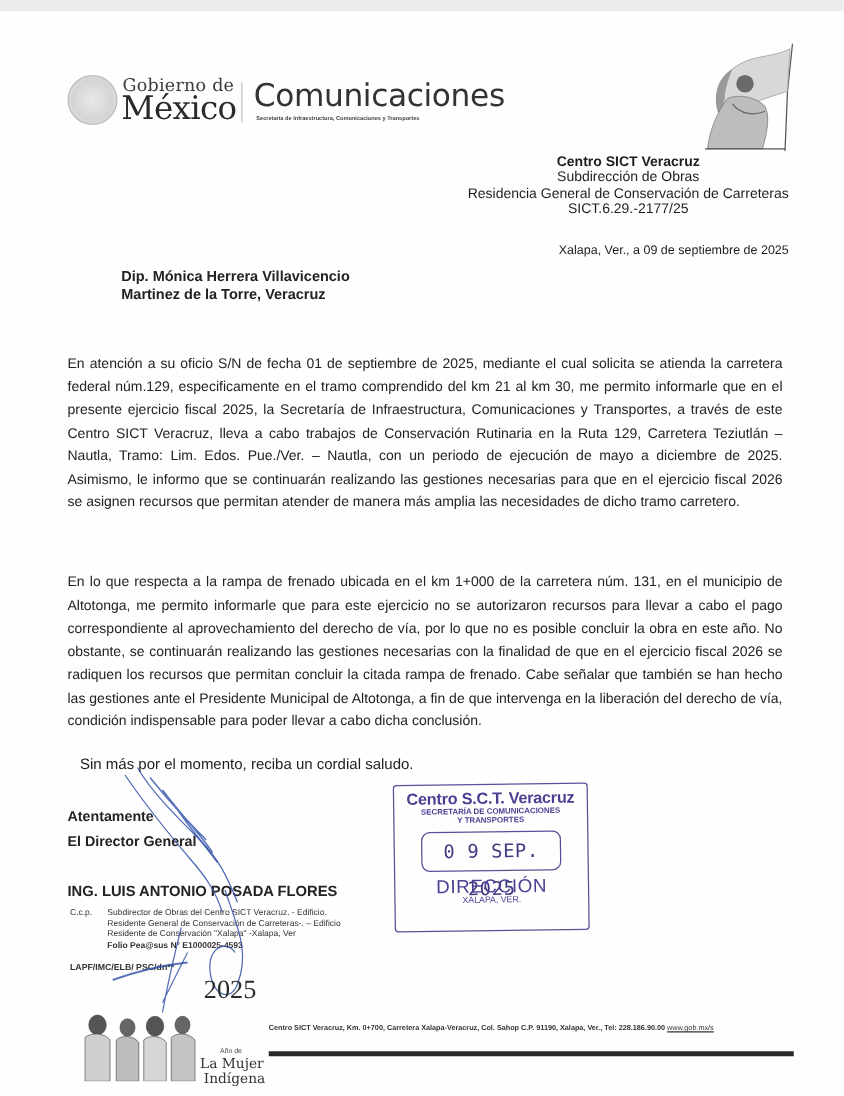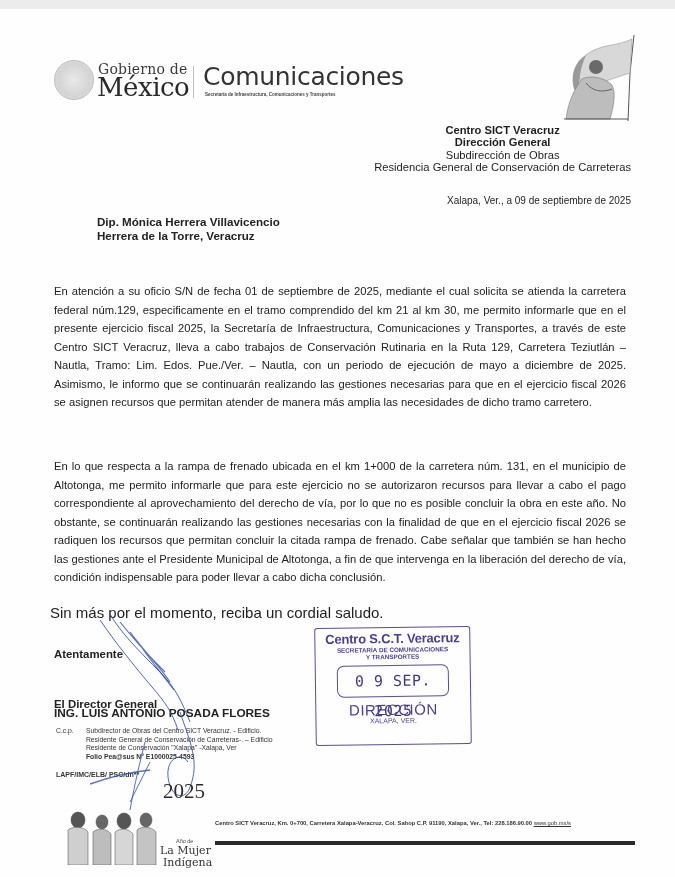--- a/index.html
+++ b/index.html
@@ -27,25 +27,25 @@
 
   .hdr-right { right: 44px; top: 124px; text-align: center; font-size: 11.2px; line-height: 12.3px; }
   .hdr-right .b { font-weight: bold; }
   .date { right: 44px; top: 195px; font-size: 10px; }
 
   .recipient { left: 54px; top: 215px; font-size: 11.6px; font-weight: bold; line-height: 13.5px; color: #222; margin-left: 43px; }
 
   .para { left: 54px; width: 572px; font-size: 11.2px; line-height: 18.5px; text-align: justify; color: #222; }
   .p1 { top: 282px; }
   .p2 { top: 457px; }
-  .closing { left: 50px; top: 604px; font-size: 15px; }
+  .closing { left: 64px; top: 604px; font-size: 12px; }
 
   .sig { left: 54px; font-size: 11.4px; font-weight: bold; color: #222; }
   .sig1 { top: 648px; }
-  .sig2 { top: 698px; }
+  .sig2 { top: 668px; }
   .sig3 { top: 706px; font-size: 11.8px; }
 
   .ccp { left: 56px; top: 727px; font-size: 6.8px; line-height: 8.6px; color: #333; }
   .ccp .lbl { display: inline-block; width: 28px; vertical-align: top; }
   .ccp .lines { display: inline-block; vertical-align: top; }
   .ccp .folio { font-weight: bold; }
   .initials { left: 56px; top: 771px; font-size: 7px; font-weight: bold; color: #333; }
 
   
   .stamp {
@@ -92,29 +92,29 @@
   <path d="M76 6 C60 14 46 10 30 22 C22 28 20 40 26 52 L30 60 C40 50 56 46 74 40 Z" fill="#d8d8d8" stroke="#999" stroke-width="0.6"></path>
   <path d="M30 22 C20 28 14 40 18 56 L24 62 C22 48 24 36 30 22 Z" fill="#9a9a9a"></path>
   <circle cx="40" cy="34" r="7" fill="#6a6a6a"></circle>
   <path d="M26 46 C34 42 48 44 56 52 C60 60 58 72 54 86 L10 86 C12 70 18 56 26 46 Z" fill="#bdbdbd" stroke="#777" stroke-width="0.6"></path>
   <path d="M30 50 C36 58 46 60 56 56" stroke="#666" stroke-width="1" fill="none"></path>
   <path d="M8 86 L72 86" stroke="#555" stroke-width="1"></path>
 </svg>
 
 <div class="abs hdr-right">
   <div class="b">Centro SICT Veracruz</div>
-  <div class="b">Dirección General</div>
   <div>Subdirección de Obras</div>
   <div>Residencia General de Conservación de Carreteras</div>
+  <div>SICT.6.29.-2177/25</div>
 </div>
 <div class="abs date">Xalapa, Ver., a 09 de septiembre de 2025</div>
 
 <div class="abs recipient">
   <div>Dip. Mónica Herrera Villavicencio</div>
-  <div>Herrera de la Torre, Veracruz</div>
+  <div>Martinez de la Torre, Veracruz</div>
 </div>
 
 <div class="abs para p1">En atención a su oficio S/N de fecha 01 de septiembre de 2025, mediante el cual solicita se atienda la carretera federal núm.129, especificamente en el tramo comprendido del km 21 al km 30, me permito informarle que en el presente ejercicio fiscal 2025, la Secretaría de Infraestructura, Comunicaciones y Transportes, a través de este Centro SICT Veracruz, lleva a cabo trabajos de Conservación Rutinaria en la Ruta 129, Carretera Teziutlán – Nautla, Tramo: Lim. Edos. Pue./Ver. – Nautla, con un periodo de ejecución de mayo a diciembre de 2025. Asimismo, le informo que se continuarán realizando las gestiones necesarias para que en el ejercicio fiscal 2026 se asignen recursos que permitan atender de manera más amplia las necesidades de dicho tramo carretero.</div>
 <div class="abs para p2">En lo que respecta a la rampa de frenado ubicada en el km 1+000 de la carretera núm. 131, en el municipio de Altotonga, me permito informarle que para este ejercicio no se autorizaron recursos para llevar a cabo el pago correspondiente al aprovechamiento del derecho de vía, por lo que no es posible concluir la obra en este año. No obstante, se continuarán realizando las gestiones necesarias con la finalidad de que en el ejercicio fiscal 2026 se radiquen los recursos que permitan concluir la citada rampa de frenado. Cabe señalar que también se han hecho las gestiones ante el Presidente Municipal de Altotonga, a fin de que intervenga en la liberación del derecho de vía, condición indispensable para poder llevar a cabo dicha conclusión.</div>
 <div class="abs closing">Sin más por el momento, reciba un cordial saludo.</div>
 
 <div class="abs sig sig1">Atentamente</div>
 <div class="abs sig sig2">El Director General</div>
 <div class="abs sig sig3">ING. LUIS ANTONIO POSADA FLORES</div>
 

